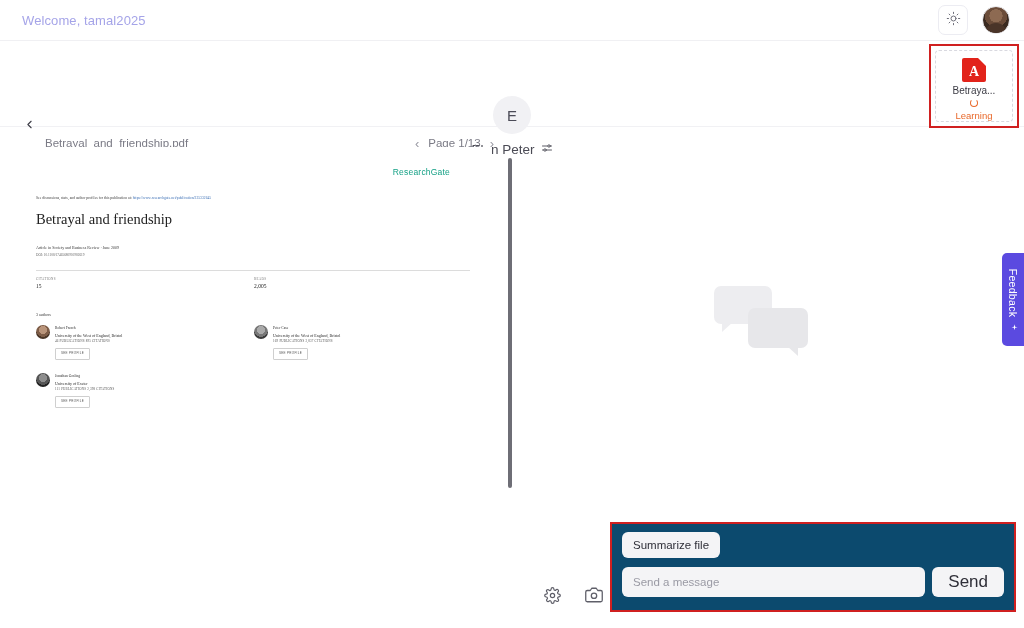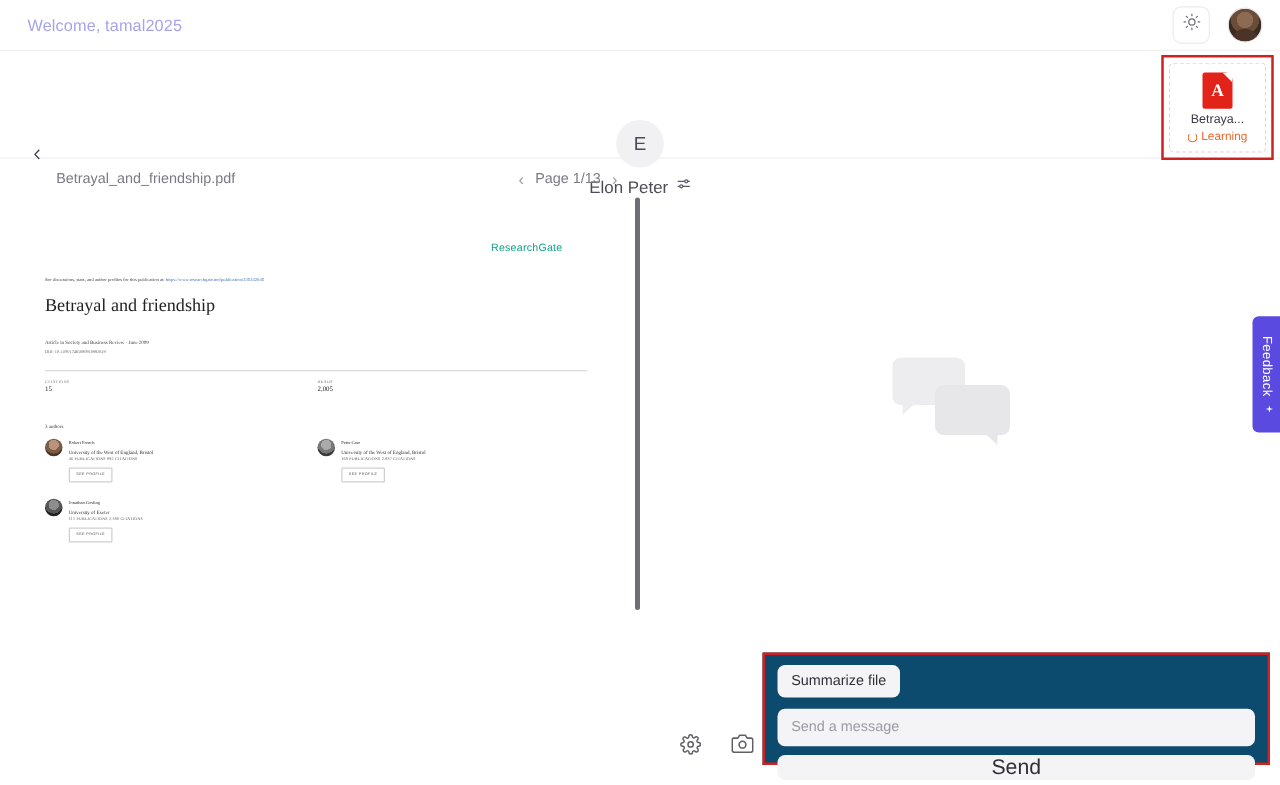--- a/index.html
+++ b/index.html
@@ -77,39 +77,39 @@
     background:#fff; clip-path: polygon(100% 0, 0 0, 100% 100%);
   }
   .pdf-icon .glyph{
     position:absolute; inset:0; display:flex; align-items:center; justify-content:center;
     color:#fff; font-size:14px; font-weight:bold; font-family:"Liberation Serif", serif;
     padding-top:3px;
   }
   .file-name{ font-size:10px; color:#3b3b44; max-width:72px; text-align:center; }
   .file-status{
     display:flex; align-items:center; gap:3px;
-    font-size:9.5px; color:#e8692b;
+    font-size:9.5px; color:#e8692b;flex-direction:column;
   }
   .spinner-dot{
     width:8px;height:8px;border:1.4px solid #e8692b;border-top-color:transparent;
     border-radius:50%;
   }
 
   
   .pdf-toolbar{
     position:absolute; left:0; top:127px; width:508px; height:32px;
     display:flex; align-items:center; justify-content:space-between;
     padding:0 14px 0 14px;
   }
   .pdf-filename{ font-size:11.5px; color:#7a7a85;margin-left:31px; }
   .pager{ display:flex; align-items:center; gap:9px; font-size:11.5px; color:#7a7a85; }
   .pager .chev{ cursor:pointer; color:#9a9aa4; font-size:13px; }
 
   .pdf-page{
-    position:absolute; left:14px; top:173px; width:478px; height:320px;
+    position:absolute; left:14px; top:147px; width:478px; height:320px;
     background:#fff; font-family:"Liberation Serif", serif; color:#333;text-decoration:underline;
   }
   .rg-logo{
     position:absolute; right:42px; top:20px; font-size:8.5px; color:#15a186;
     font-family:"Liberation Sans", sans-serif; letter-spacing:.2px;
   }
   .rg-line{
     position:absolute; left:22px; top:49px; font-size:3.6px; color:#3a3a3a;
     letter-spacing:.05px; white-space:nowrap;
   }
@@ -193,21 +193,21 @@
   .composer-wrap{
     position:absolute; left:610px; top:522px; width:406px; height:90px;
     border:2.5px solid #d02020; background:#0c4a6e; padding:8px 10px;
   }
   .suggestions{ display:flex; gap:10px; margin-bottom:9px; }
   .suggestion{
     background:#f4f4f6; border:none; border-radius:6px;
     padding:7px 11px; font-size:11.5px; color:#2f2f38; cursor:pointer;
     font-family:"Liberation Sans", sans-serif;
   }
-  .input-row{ display:flex; align-items:stretch; gap:7px;flex-direction:column; }
+  .input-row{ display:flex; align-items:stretch; gap:7px; }
   .msg-input{
     flex:1; background:#f4f4f6; border:none; border-radius:6px;
     padding:9px 11px; font-size:11.5px; color:#2f2f38; outline:none;
     font-family:"Liberation Sans", sans-serif;
   }
   .msg-input::placeholder{ color:#9a9aa4; }
   .send-btn{
     background:#f4f4f6; border:none; border-radius:6px; padding:0 16px;
     font-size:17px; color:#2f2f38; cursor:pointer;
     font-family:"Liberation Sans", sans-serif;

